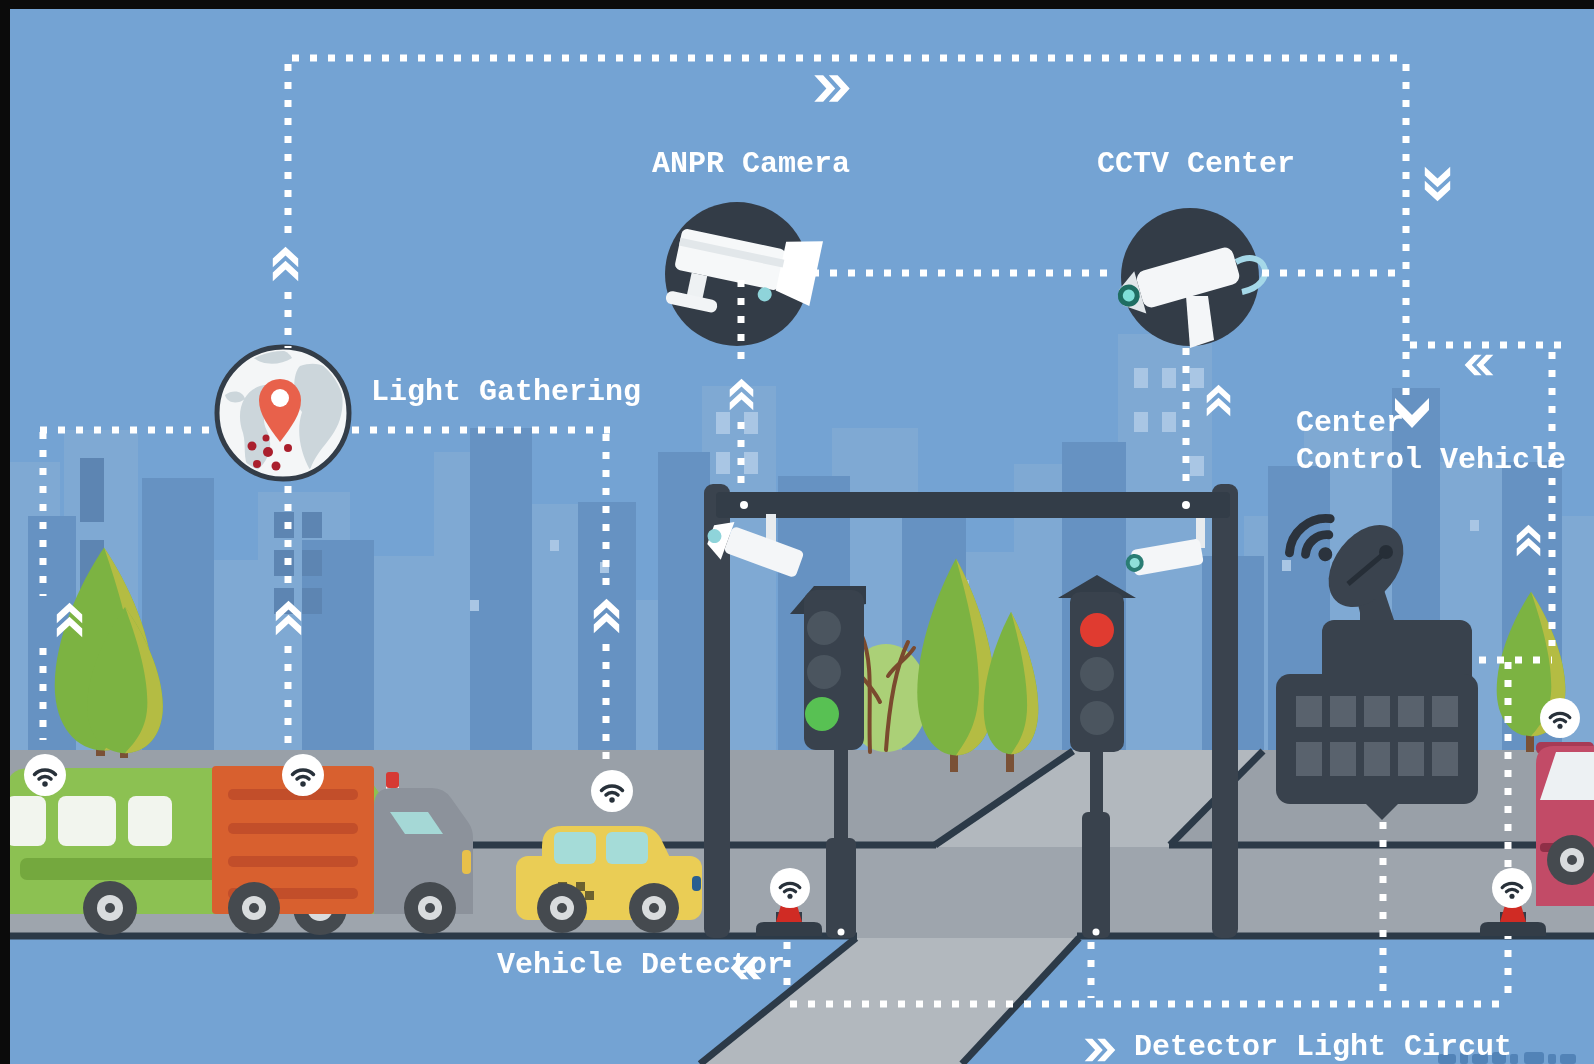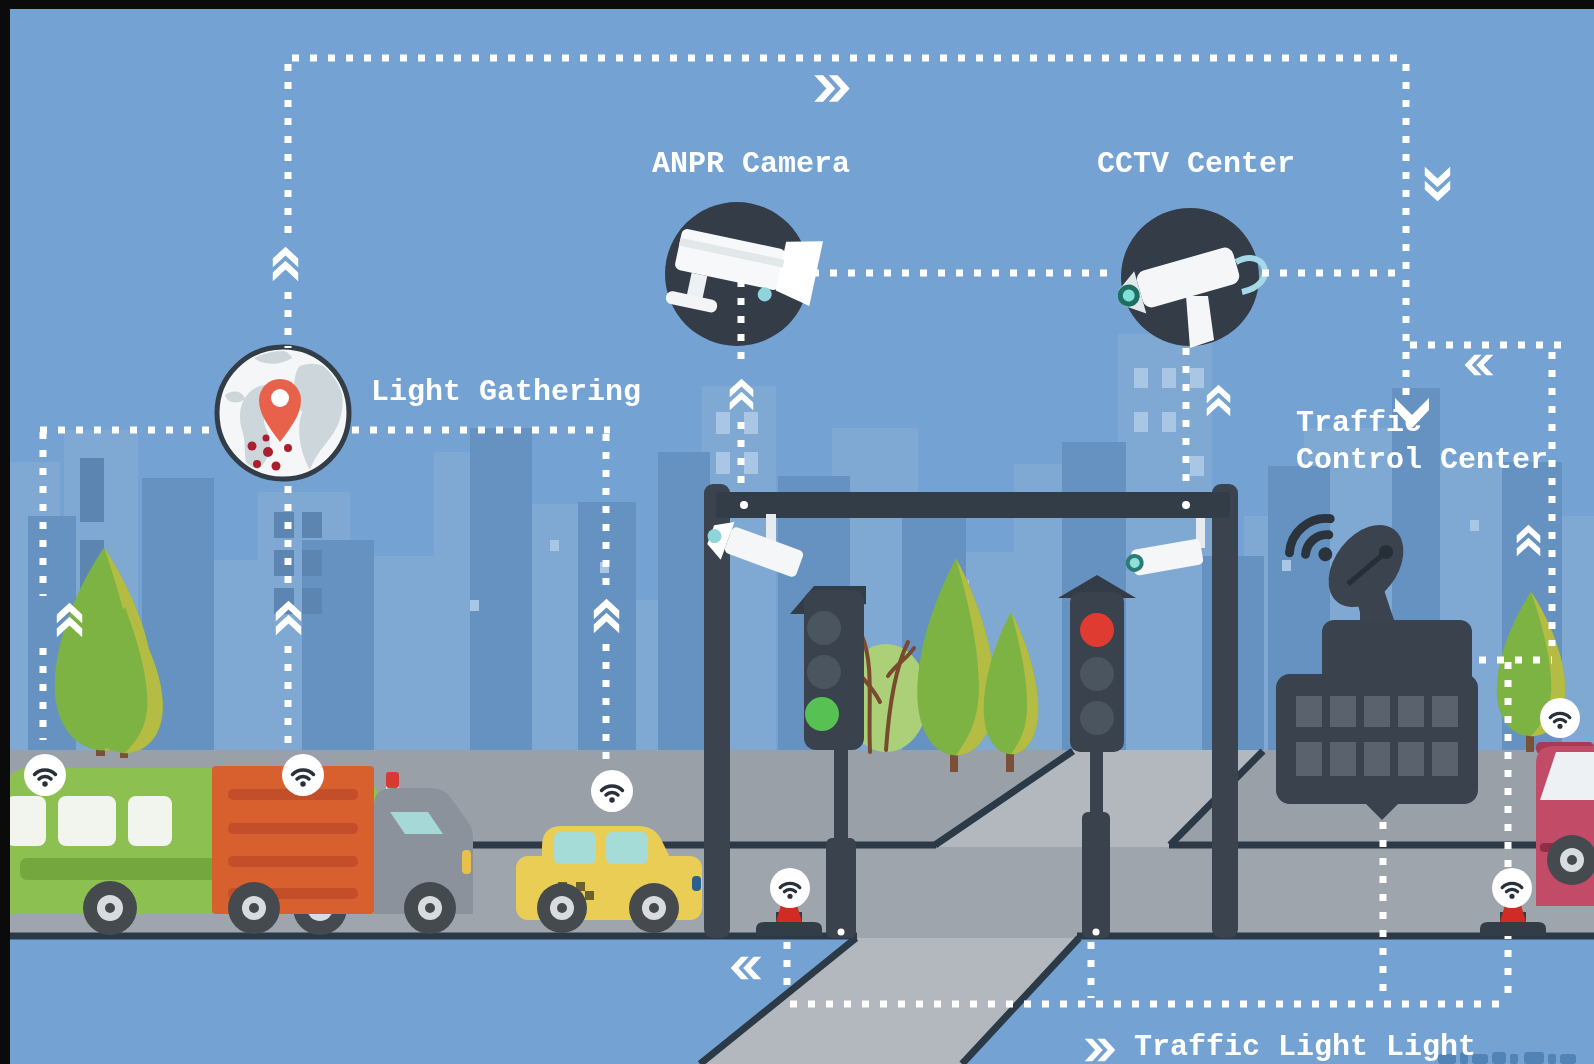--- a/index.html
+++ b/index.html
@@ -447,18 +447,19 @@
   <g>
     <rect x="0" y="0" width="10" height="1064" fill="#0b0b0b"></rect>
     <rect x="0" y="0" width="1594" height="9" fill="#0b0b0b"></rect>
   </g>
 </svg>
 
 <div class="label" id="lbl-anpr">ANPR Camera</div>
 <div class="label" id="lbl-cctv">CCTV Center</div>
 <div class="label" id="lbl-data">Light Gathering</div>
 <div class="label label2" id="lbl-tcc">
-  <span style="display:block">Traffic</span>
-  <span style="display:block">Control Center</span>
+  <span style="display:block">Center</span>
+  <span style="display:block">Control Vehicle</span>
 </div>
-<div class="label" id="lbl-tlc">Traffic Light Light</div>
+<div class="label" id="lbl-vd">Vehicle Detector</div>
+<div class="label" id="lbl-tlc">Detector Light Circut</div>
 
 </div>
 
 </body></html>

